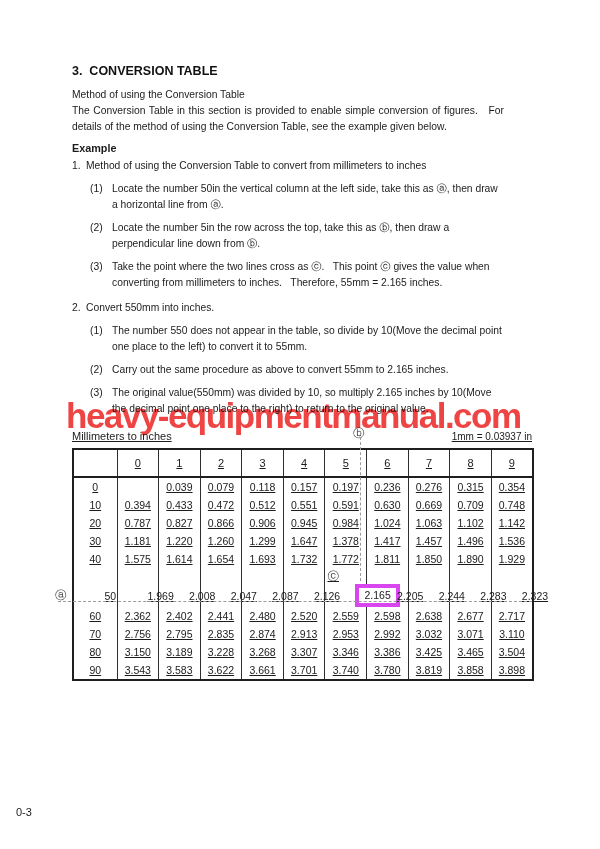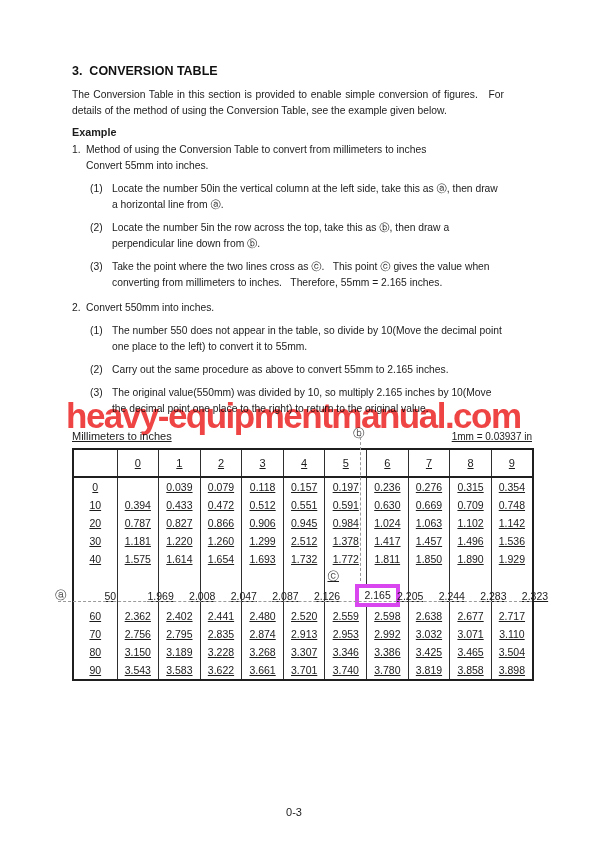--- a/index.html
+++ b/index.html
@@ -38,39 +38,39 @@
   tr.row-fifty td { height:21px;padding-left:30px; }
   .boxed { display:inline-block; border:4px solid #d946ef; padding:1px 5px 2px 5px; background:#fff; line-height:12px; }
   .marker-a-pos { position:absolute; left:-17px; top:142px; }
   .dash-v { position:absolute; left:288px; top:-16px; width:0; height:149px; border-left:1px dashed #9b9b9b; }
   .dash-h { position:absolute; left:-14px; width:474px; top:153px; height:0; border-top:1px dashed #9b9b9b; }
   .watermark {
     position:absolute; left:66px; top:396px; z-index:10;
     font-size:35px; font-weight:bold; letter-spacing:-1.5px; white-space:nowrap;
     mix-blend-mode:multiply;
   }
-  .footer { position:absolute; left:16px; right:0; bottom:31px; text-align:center; font-size:11px; color:#1c1c1c; }
+  .footer { position:absolute; left:16px; right:0; bottom:31px; text-align:left; font-size:11px; color:#1c1c1c; }
 </style>
 </head>
 <body>
 
 <div class="page">
   <div class="content">
 
     <h1 class="doc-title">3.&nbsp; CONVERSION TABLE</h1>
 
+    <p class="body-line">Method of using the Conversion Table</p>
     <p class="intro-body">The Conversion Table in this section is provided to enable simple conversion of figures.&nbsp;&nbsp; For details of the method of using the Conversion Table, see the example given below.</p>
 
     <h2 class="example-heading">Example</h2>
 
     <div class="item">
       <span class="inum">1.</span>
       <div class="ibody">
         <div class="body-line">Method of using the Conversion Table to convert from millimeters to inches</div>
-        <div class="body-line">Convert 55mm into inches.</div>
         <div class="sub">
           <span class="snum">(1)</span>
           <div class="sbody">Locate the number 50in the vertical column at the left side, take this as ⓐ, then draw a horizontal line from ⓐ.</div>
         </div>
         <div class="sub">
           <span class="snum">(2)</span>
           <div class="sbody">Locate the number 5in the row across the top, take this as ⓑ, then draw a perpendicular line down from ⓑ.</div>
         </div>
         <div class="sub">
           <span class="snum">(3)</span>
@@ -178,21 +178,21 @@
                 <td>1.063</td>
                 <td>1.102</td>
                 <td>1.142</td>
               </tr>
               <tr>
                 <td>30</td>
                 <td>1.181</td>
                 <td>1.220</td>
                 <td>1.260</td>
                 <td>1.299</td>
-                <td>2.512</td>
+                <td>1.647</td>
                 <td>1.378</td>
                 <td>1.417</td>
                 <td>1.457</td>
                 <td>1.496</td>
                 <td>1.536</td>
               </tr>
               <tr>
                 <td>40</td>
                 <td>1.575</td>
                 <td>1.614</td>

